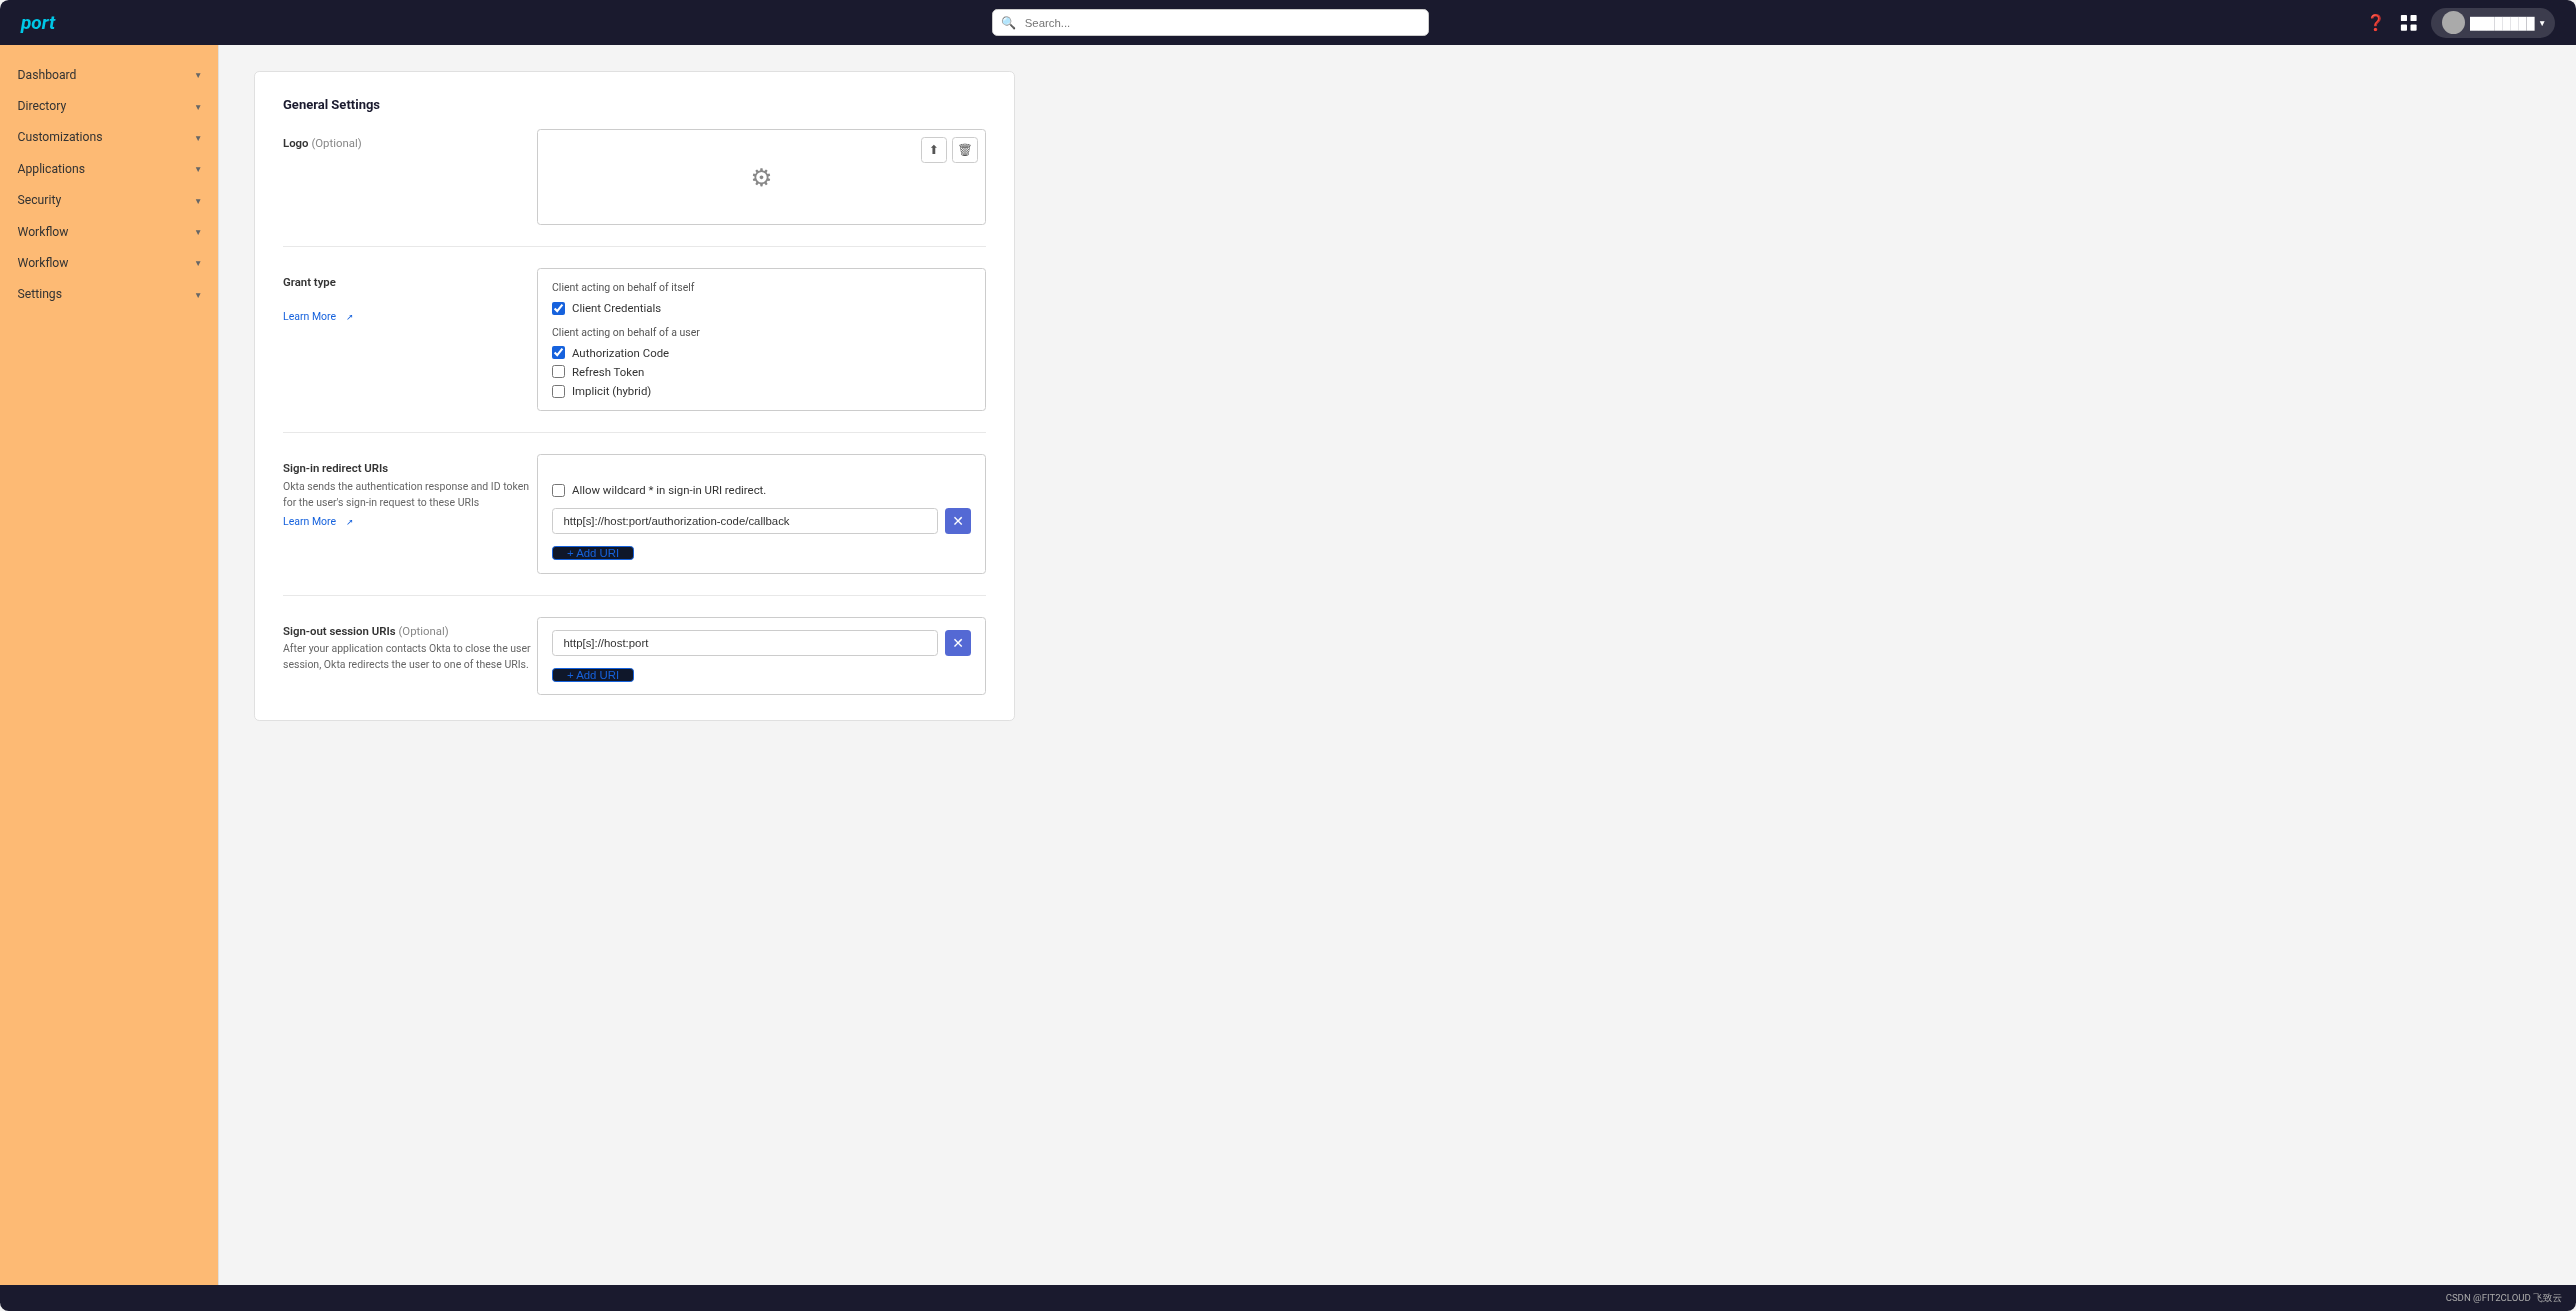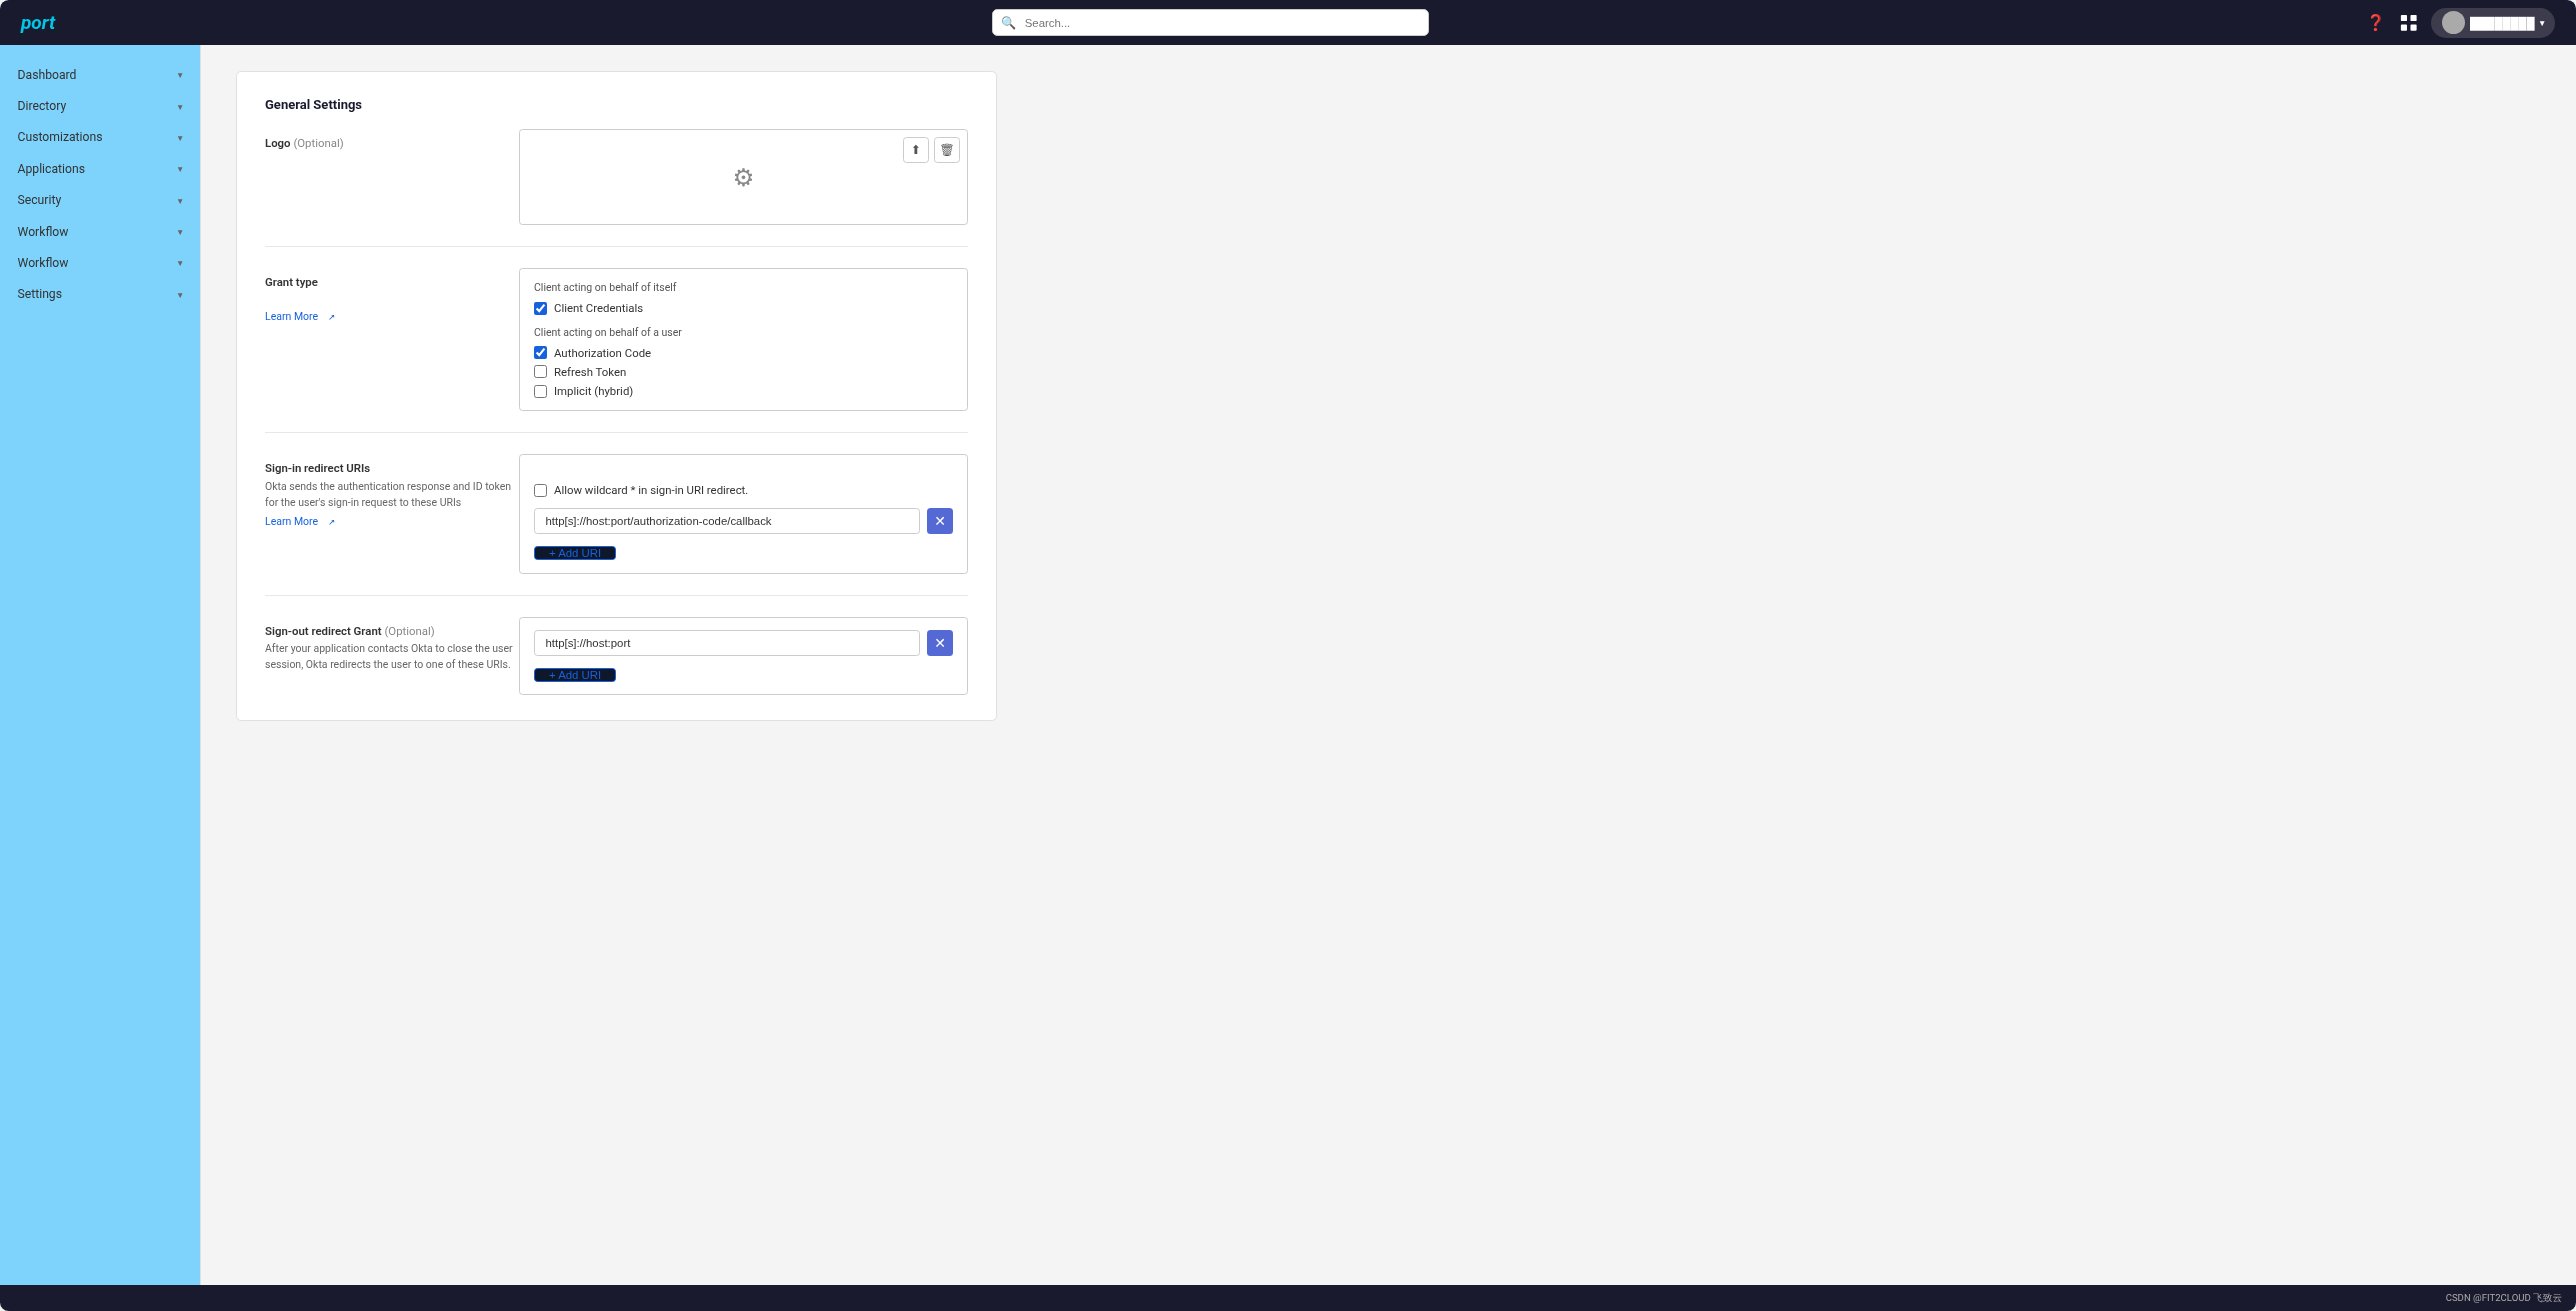--- a/index.html
+++ b/index.html
@@ -93,22 +93,22 @@
     }
 
     
     .layout {
       display: flex;
       flex: 1;
     }
 
     
     .sidebar {
-      width: 201px;
-      background: #7dd3fc;
+      width: 219px;
+      background: #fdba74;
       border-right: 0.9px solid #e0e0e0;
       padding: 14px 0;
       flex-shrink: 0;
     }
     .sidebar-item {
       display: flex;
       align-items: center;
       justify-content: space-between;
       padding: 8.7px 17.5px;
       font-size: 12.2px;
@@ -527,21 +527,21 @@
             <button class="add-uri-btn">
               <span>+ Add URI</span>
             </button>
           </div>
         </div>
       </div>
 
       <div class="form-row">
         <div class="form-label-col">
           <div class="form-label">
-            <span>Sign-out redirect Grant</span>
+            <span>Sign-out session URIs</span>
             <span class="optional">(Optional)</span>
           </div>
           <div class="form-desc">After your application contacts Okta to close the user session, Okta redirects the user to one of these URIs.</div>
         </div>
         <div class="form-control-col">
           <div class="uri-box">
             <div class="uri-input-row">
               <input type="text" class="uri-input" value="http[s]://host:port" style="">
               <button class="remove-btn">✕</button>
             </div>

